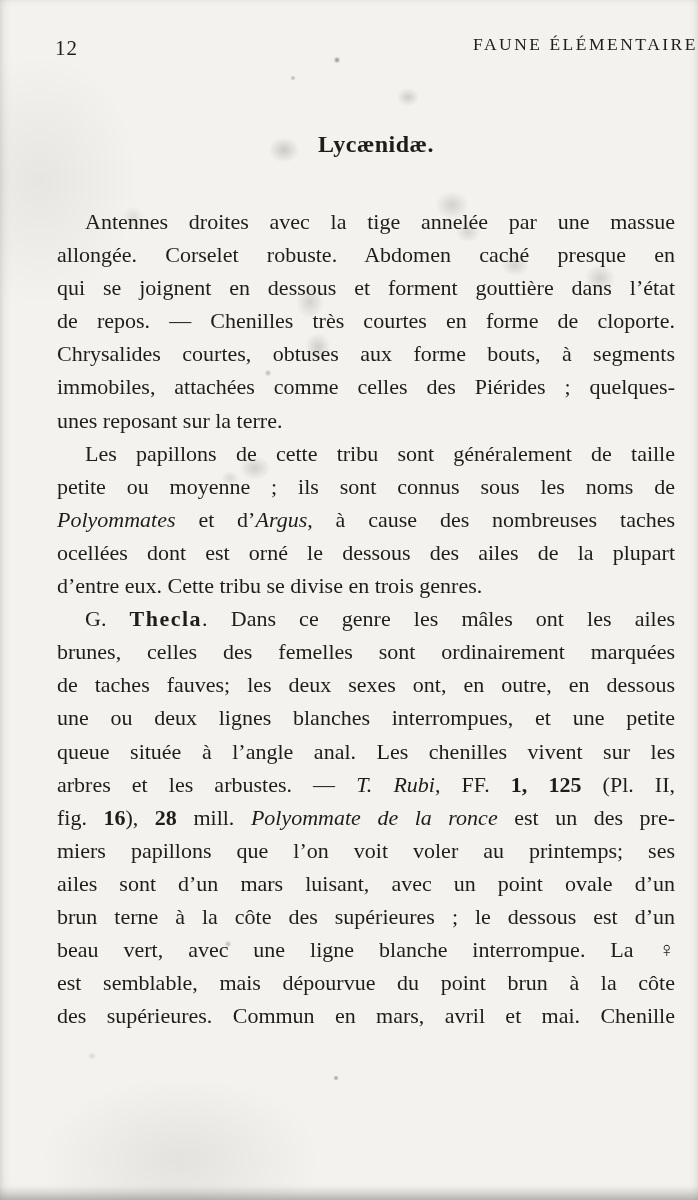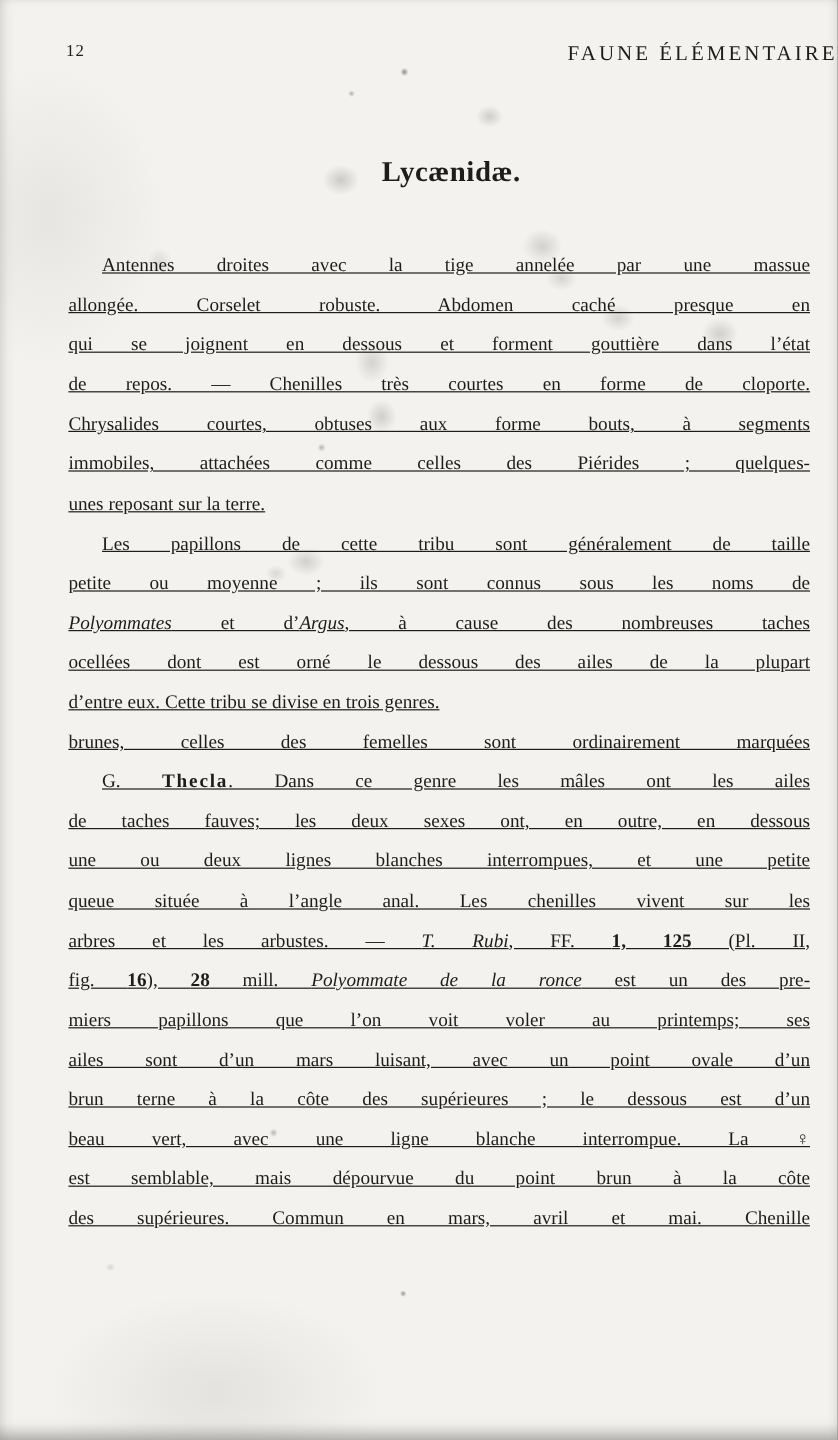--- a/index.html
+++ b/index.html
@@ -36,37 +36,37 @@
       radial-gradient(15px 17px at 133px 218px, rgba(120,120,116,.18), transparent 70%),
       radial-gradient(4px 4px at 336px 1078px, rgba(60,60,58,.50), transparent 70%),
       radial-gradient(6px 5px at 92px 1056px, rgba(110,110,106,.22), transparent 70%),
       radial-gradient(5px 5px at 228px 944px, rgba(70,70,68,.35), transparent 70%),
       radial-gradient(140px 180px at 40px 180px, rgba(140,140,135,.12), transparent 70%),
       radial-gradient(200px 120px at 180px 1160px, rgba(130,130,125,.14), transparent 70%),
       linear-gradient(to top, rgba(110,110,105,.22), transparent 14px);
   }
   .pagenum {
     position:absolute; top:36px; left:55px;
-    font-size:14px; letter-spacing:1px;text-align:center;
+    font-size:21px; letter-spacing:1px;text-align:center;
   }
   .running-title {
     position:absolute; top:34px; left:0; width:100%;
     box-sizing:border-box; padding-left:34px;
     text-align:right;
     font-size:17.5px; letter-spacing:2.5px;
   }
   .section-title {
     position:absolute; top:131px; left:0; width:100%;
     box-sizing:border-box; padding-left:54px;
     margin:0; text-align:center;
     font-size:24px; font-weight:bold; letter-spacing:.5px;
   }
   .text-block {
     position:absolute; top:205px; left:57px; width:618px;
-    font-size:16px; line-height:33.1px;text-decoration:underline;
+    font-size:22px; line-height:33.1px;
   }
   .para { margin:0; }
   .line {
     text-align:justify;
     text-align-last:justify;
     height:33.1px; overflow:visible; white-space:nowrap;
   }
   .line.endline { text-align-last:left; }
   .line.indent { text-indent:28px; }
   .it { font-style:italic; }
@@ -96,22 +96,22 @@
         <div class="line endline"><span class="rg">unes reposant sur la terre.</span></div>
       </div>
       <div class="para">
         <div class="line indent"><span class="rg">Les papillons de cette tribu sont généralement de taille</span></div>
         <div class="line"><span class="rg">petite ou moyenne ; ils sont connus sous les noms de</span></div>
         <div class="line"><span class="it">Polyommates</span><span class="rg"> et d’</span><span class="it">Argus</span><span class="rg">, à cause des nombreuses taches</span></div>
         <div class="line"><span class="rg">ocellées dont est orné le dessous des ailes de la plupart</span></div>
         <div class="line endline"><span class="rg">d’entre eux. Cette tribu se divise en trois genres.</span></div>
       </div>
       <div class="para">
+        <div class="line indent"><span class="rg">G. </span><span class="bd fat">Thecla</span><span class="rg">. Dans ce genre les mâles ont les ailes</span></div>
         <div class="line"><span class="rg">brunes, celles des femelles sont ordinairement marquées</span></div>
-        <div class="line indent"><span class="rg">G. </span><span class="bd fat">Thecla</span><span class="rg">. Dans ce genre les mâles ont les ailes</span></div>
         <div class="line"><span class="rg">de taches fauves; les deux sexes ont, en outre, en dessous</span></div>
         <div class="line"><span class="rg">une ou deux lignes blanches interrompues, et une petite</span></div>
         <div class="line"><span class="rg">queue située à l’angle anal. Les chenilles vivent sur les</span></div>
         <div class="line"><span class="rg">arbres et les arbustes. — </span><span class="it">T. Rubi</span><span class="rg">, FF. </span><span class="bd">1, 125</span><span class="rg"> (Pl. II,</span></div>
         <div class="line"><span class="rg">fig. </span><span class="bd">16</span><span class="rg">), </span><span class="bd">28</span><span class="rg"> mill. </span><span class="it">Polyommate de la ronce</span><span class="rg"> est un des pre-</span></div>
         <div class="line"><span class="rg">miers papillons que l’on voit voler au printemps; ses</span></div>
         <div class="line"><span class="rg">ailes sont d’un mars luisant, avec un point ovale d’un</span></div>
         <div class="line"><span class="rg">brun terne à la côte des supérieures ; le dessous est d’un</span></div>
         <div class="line"><span class="rg">beau vert, avec une ligne blanche interrompue. La ♀</span></div>
         <div class="line"><span class="rg">est semblable, mais dépourvue du point brun à la côte</span></div>

